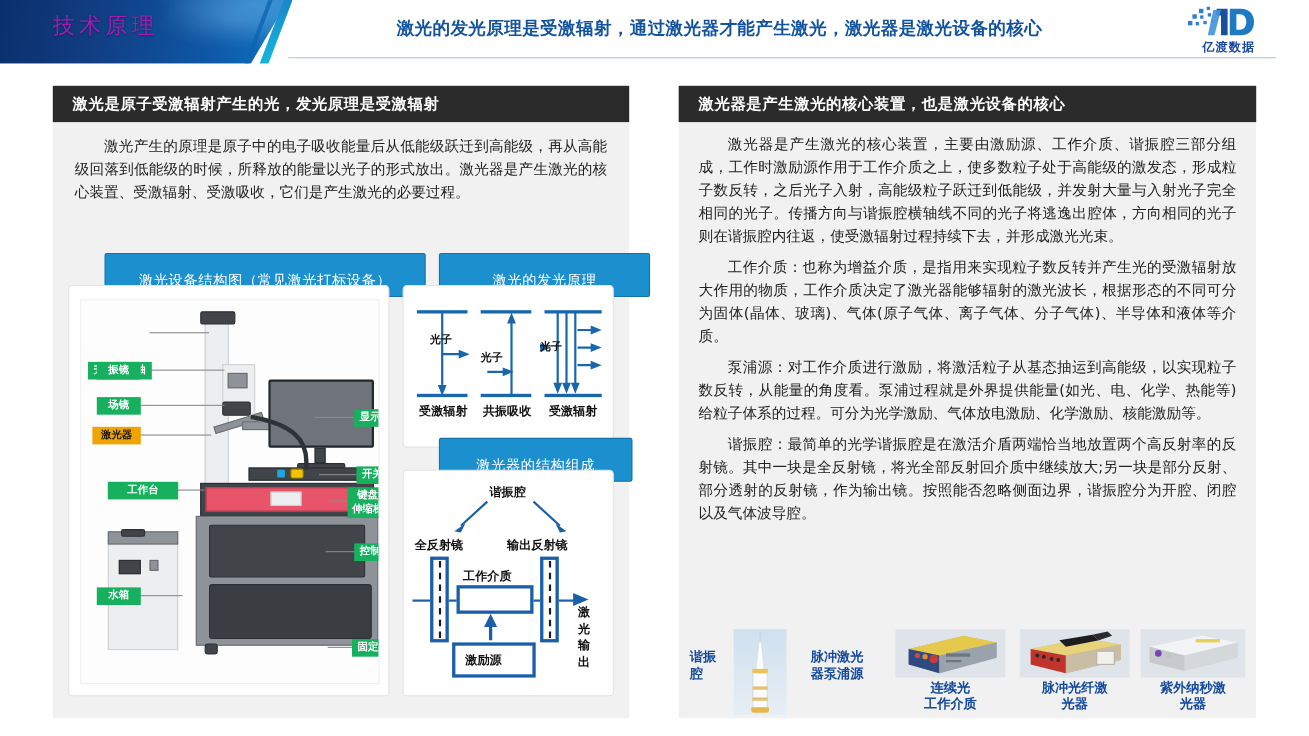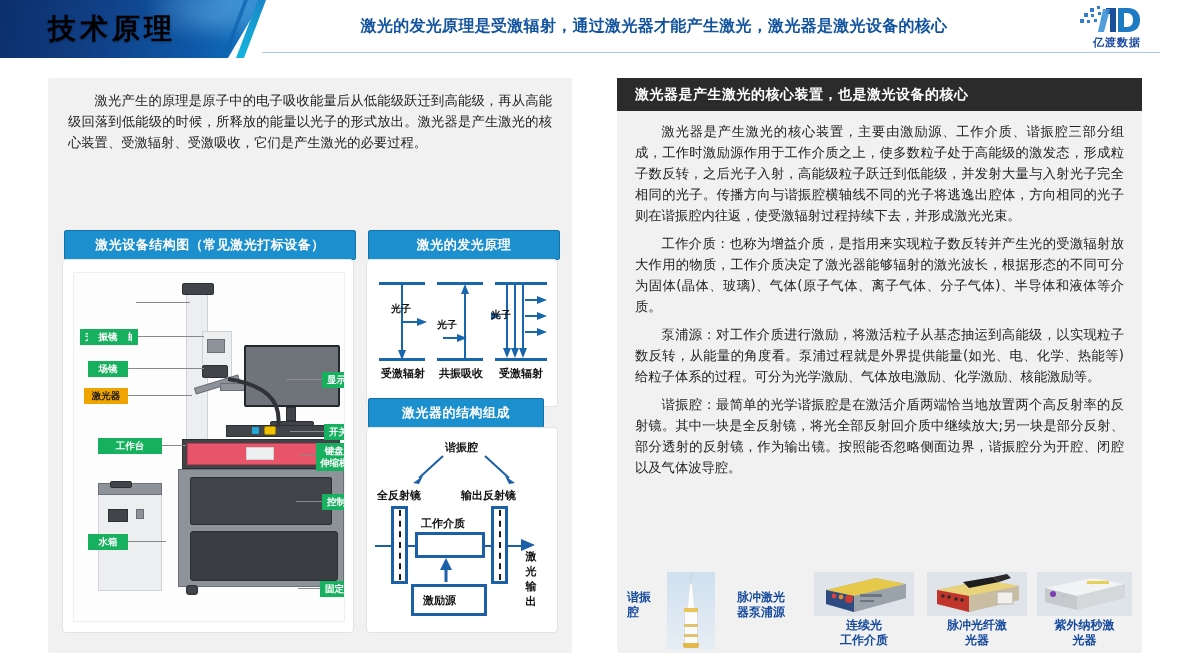--- a/index.html
+++ b/index.html
@@ -32,21 +32,21 @@
     clip-path: polygon(22px 0, 30px 0, 8px 58px, 0 58px);
   }
   .header-slash2 {
     position: absolute; left: 222px; top: 0; width: 26px; height: 58px;
     background: #0e63ad;
     clip-path: polygon(22px 0, 26px 0, 4px 58px, 0 58px);
     opacity: .75;
   }
   .header-title {
     position: absolute; left: 48px; top: 10px;
-    font-size: 28px; font-weight: bold; color: #000000; letter-spacing: 4px;
+    font-size: 20px; font-weight: normal; color: #a21caf; letter-spacing: 4px;
     text-shadow: 0 1px 2px rgba(0,0,0,.35);
   }
   .header-subtitle {
     position: absolute; left: 264px; top: 16px; width: 780px;
     font-size: 16px; font-weight: bold; color: #12539f; letter-spacing: .3px;
     text-align: center; white-space: nowrap;
   }
   .header-rule {
     position: absolute; left: 262px; top: 52px; width: 898px; height: 1px;
     background: #a8c8e8;
@@ -86,23 +86,23 @@
   .panel-right .panel-para + .panel-para { padding-top: 7px; }
 
   
   .fig-row { position: absolute; left: 14px; top: 153px; width: 496px; }
   .fig-card {
     position: absolute; background: #ffffff;
     border: 1px solid #e3e3e3; border-radius: 4px;
   }
   .fig-title {
     background: #1c8fce; border: 1px solid #1572a8;
-    color: #ffffff; font-size: 13px; font-weight: bold;
+    color: #ffffff; font-size: 13px; font-weight: normal;
     text-align: center; letter-spacing: .5px;
-    padding: 5px 0 5px 0; border-radius: 2px;
+    padding: 15px 0 5px 0; border-radius: 2px; margin-left: 31px;
   }
 
   .card-equip { left: 0; top: 28px; width: 292px; height: 374px; }
   .equip-title { position: absolute; left: 2px; top: -1px; width: 292px; }
   .card-optic  { left: 304px; top: 28px; width: 192px; height: 148px; }
   .optic-title { position: absolute; left: 306px; top: -1px; width: 192px; }
   .card-struct { left: 304px; top: 196px; width: 192px; height: 206px; }
   .struct-title{ position: absolute; left: 306px; top: 167px; width: 176px; }
 
   
@@ -175,20 +175,23 @@
         <path d="M33 3 L40 3 L34 26 L28 26 Z" fill="#3f93d8" opacity="0.9"></path>
       </svg>
     </div>
     <div class="logo-text">亿渡数据</div>
   </div>
 </div>
 
 <div class="body-wrap">
 
   <div class="panel panel-left">
+    <div class="panel-head">
+      <span class="panel-head-text">激光是原子受激辐射产生的光，发光原理是受激辐射</span>
+    </div>
     <div class="panel-para">激光产生的原理是原子中的电子吸收能量后从低能级跃迁到高能级，再从高能级回落到低能级的时候，所释放的能量以光子的形式放出。激光器是产生激光的核心装置、受激辐射、受激吸收，它们是产生激光的必要过程。</div>
 
     <div class="fig-row">
 
       <div class="fig-title equip-title">激光设备结构图（常见激光打标设备）</div>
       <div class="fig-card card-equip">
         <div class="equip-photo">
 
           <div class="m-light" style="left:112px; top:18px; width:22px; height:185px;"></div>
           <div class="m-dark" style="left:108px; top:10px; width:32px; height:12px; border-radius:2px;"></div>

